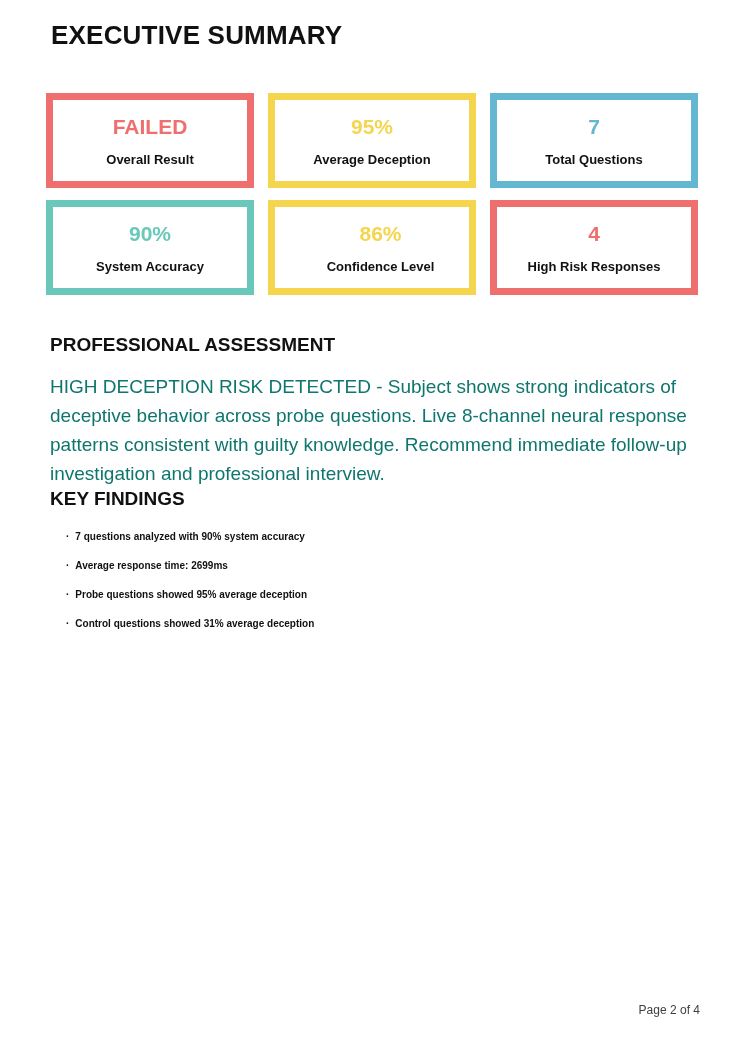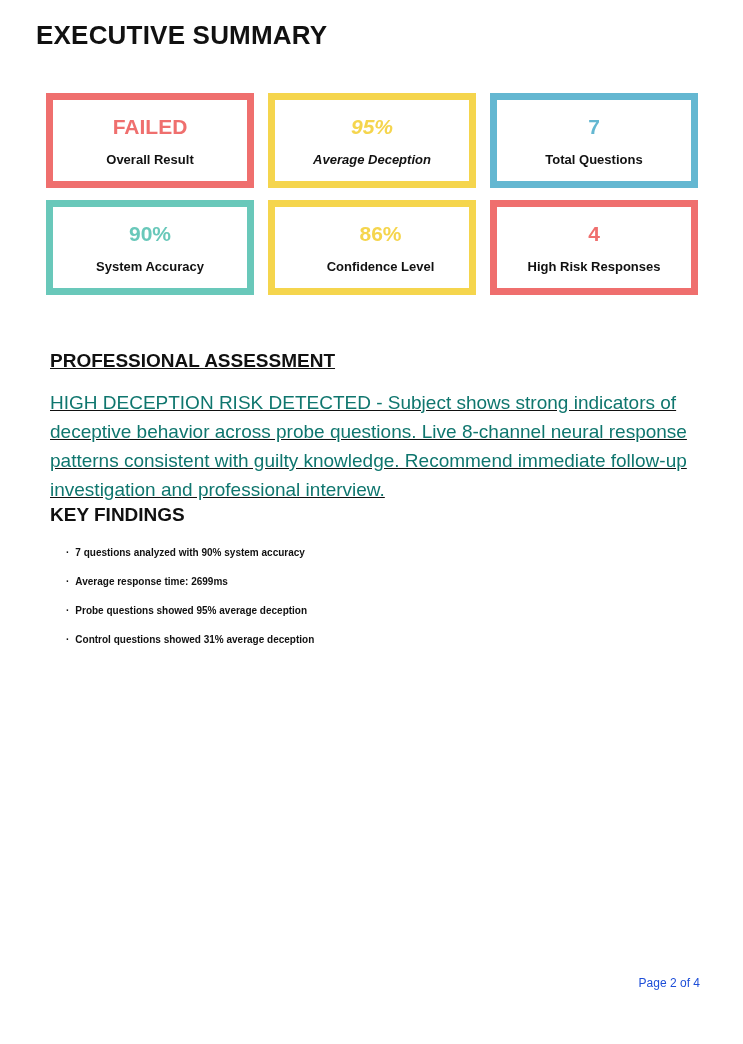--- a/index.html
+++ b/index.html
@@ -13,21 +13,21 @@
     overflow: hidden;
   }
   .page {
     position: relative;
     width: 743px;
     height: 1044px;
     background: #ffffff;
   }
   .title {
     padding-top: 20px;
-    padding-left: 36px;
+    padding-left: 51px;
     font-size: 26px;
     line-height: 30px;
     font-weight: bold;
     color: #111111;
     letter-spacing: 0.2px;
   }
   .cards {
     margin: 43px 45px 0 46px;
     display: grid;
     grid-template-columns: repeat(3, 1fr);
@@ -57,21 +57,21 @@
     color: #111111;
     text-align: center;
   }
   .section-heading {
     padding-left: 50px;
     font-size: 19px;
     line-height: 22px;
     font-weight: bold;
     color: #111111;
   }
-  .assessment-section { margin-top: 55px; text-decoration: underline; }
+  .assessment-section { margin-top: 39px; }
   .assessment-body {
     margin: 16px 45px 0 50px;
     width: 648px;
     font-size: 19px;
     line-height: 29px;
     font-weight: normal;
     color: #0f766e;
   }
   .findings-section { }
   .findings-list {
@@ -84,42 +84,42 @@
     line-height: 16px;
     margin-bottom: 13px;
     color: #111111;
   }
   .bullet {
     display: inline-block;
     margin-right: 6px;
   }
   .page-footer {
     position: absolute;
-    top: 976px;
+    top: 1003px;
     right: 43px;
     font-size: 12px;
     line-height: 14px;
-    color: #1d4ed8;
+    color: #404040;
   }
 </style>
 </head>
 <body>
 
 <div class="page">
 
   <h1 class="title">EXECUTIVE SUMMARY</h1>
 
   <div class="cards">
 
     <div class="stat-card" style="border-color: rgb(239, 111, 110);">
       <div class="stat-value" style="color: rgb(239, 111, 110);">FAILED</div>
       <div class="stat-label">Overall Result</div>
     </div>
 
-    <div class="stat-card" style="border-color: rgb(245, 213, 77); font-style: italic;">
+    <div class="stat-card" style="border-color: rgb(245, 213, 77);">
       <div class="stat-value" style="color: rgb(245, 213, 77);">95%</div>
       <div class="stat-label">Average Deception</div>
     </div>
 
     <div class="stat-card" style="border-color: rgb(100, 183, 209);">
       <div class="stat-value" style="color: rgb(100, 183, 209);">7</div>
       <div class="stat-label">Total Questions</div>
     </div>
 
     <div class="stat-card" style="border-color: rgb(105, 200, 186);">

